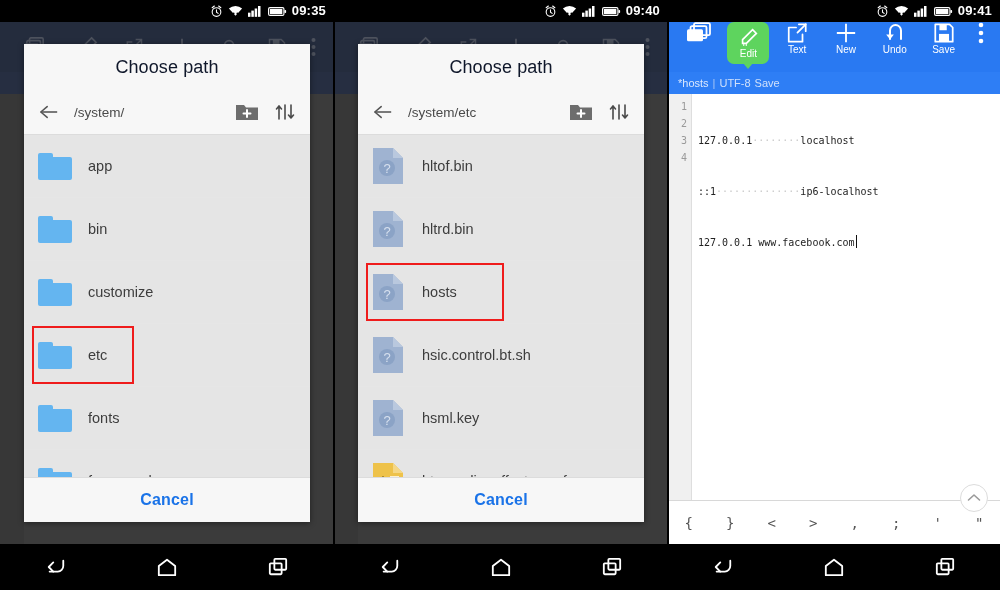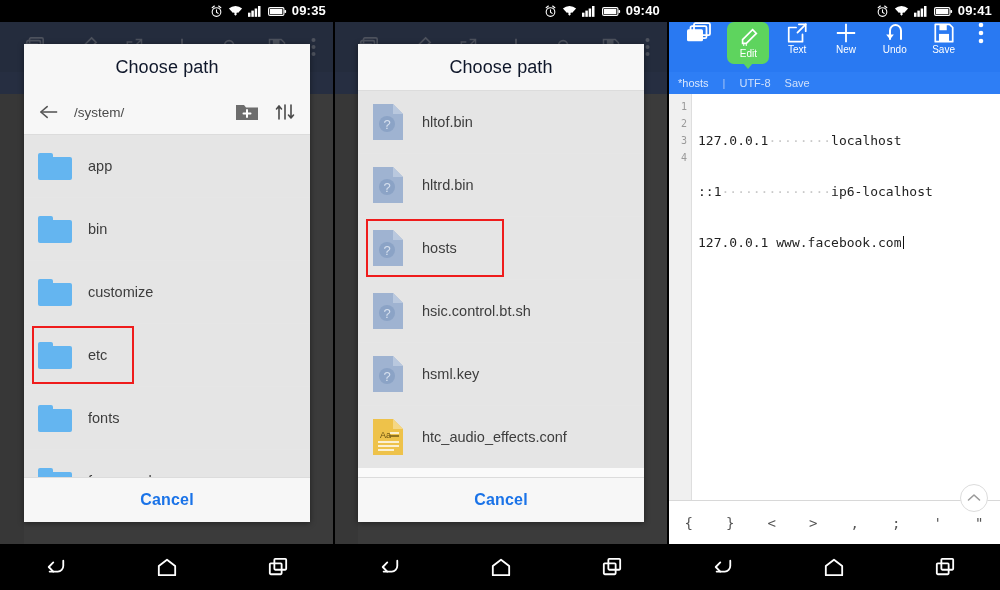--- a/index.html
+++ b/index.html
@@ -109,34 +109,34 @@
   }
   .edit-badge .tip {
     position:absolute; bottom:-5px; left:50%; margin-left:-5px;
     width:0;height:0; border-left:5px solid transparent; border-right:5px solid transparent;
     border-top:6px solid #5ed45e;
   }
   .edit-badge .tb3-lbl { color:#fff; font-size:10px; }
 
   .subbar3 {
     height:22px; background:#2e7ef5; display:flex; align-items:center;
-    padding-left:10px; gap:14px; font-size:11px; color:#cfe0fb;
+    padding-left:10px; gap:4px; font-size:11px; color:#cfe0fb;
   }
   .subbar3 .fname { color:#dbe8fd; }
   .subbar3 .sep { color:#a8c6f5; }
 
   .edit-area { position:absolute; top:94px; left:0; right:0; bottom:90px; background:#fff; display:flex; }
   .gutter {
     width:24px; background:#f0f0f0; border-right:1px solid #dedede;
     font-family:"DejaVu Sans Mono", monospace; font-size:10px; color:#9a9a9a;
     padding-top:4px; text-align:right; padding-right:4px; line-height:17px;
   }
   .code {
     flex:1; position:relative; padding-top:4px; padding-left:6px;
-    font-family:"DejaVu Sans Mono", monospace; font-size:13px; color:#222; line-height:17px;
+    font-family:"DejaVu Sans Mono", monospace; font-size:10px; color:#222; line-height:17px;
     white-space:pre;
   }
   .codeline { position:relative; display:block; height:17px; }
   .codeline .dots { color:#c9c9c9; }
   .caret { display:inline-block; width:1px; height:13px; background:#111; vertical-align:-2px; margin-left:1px;}
 
   .symbar {
     position:absolute; left:0; right:0; bottom:46px; height:44px; background:#fff;
     border-top:1px solid #d8d8d8; display:flex; align-items:center;
   }
@@ -423,20 +423,42 @@
       </div>
       <div class="subbar-dim"></div>
       <div class="editor-dim">
         <div class="gutter-dim"></div>
       </div>
     </div>
     <div class="scrim"></div>
 
     <div class="dialog">
       <div class="dlg-title">Choose path</div>
+      <div class="dlg-path">
+        <span class="path-back">
+          <svg width="20" height="16" viewBox="0 0 22 16">
+              <path d="M9 2L2 8l7 6" stroke="#555" stroke-width="1.7" fill="none" stroke-linecap="round" stroke-linejoin="round"></path>
+              <path d="M2 8h18" stroke="#555" stroke-width="1.7"></path>
+            </svg>
+        </span>
+        <span class="path-text">/system/etc</span>
+        <span class="path-newfolder">
+          <svg width="24" height="20" viewBox="0 0 24 20">
+              <path d="M1 3h8l2 2.5h12V18H1z" fill="#6d6d6d"></path>
+              <path d="M12 8v7M8.5 11.5h7" stroke="#fff" stroke-width="2" stroke-linecap="round"></path>
+            </svg>
+        </span>
+        <span class="path-sort">
+          <svg width="20" height="18" viewBox="0 0 20 18">
+              <path d="M4 16V3M4 3L1.5 6M4 3l2.5 3" stroke="#4a4a4a" stroke-width="1.6" fill="none" stroke-linecap="round"></path>
+              <path d="M10 2v14" stroke="#4a4a4a" stroke-width="1.6" stroke-linecap="round"></path>
+              <path d="M16 2v13M16 15l-2.5-3M16 15l2.5-3" stroke="#4a4a4a" stroke-width="1.6" fill="none" stroke-linecap="round"></path>
+            </svg>
+        </span>
+      </div>
       <div class="dlg-list">
         <div class="row">
           <span class="fileicon">
             <svg width="32" height="38" viewBox="0 0 32 38">
                 <path d="M1 1h20l10 10v26H1z" fill="#9fb3d1"></path>
                 <path d="M21 1l10 10H21z" fill="#b9c8de"></path>
                 <circle cx="15" cy="21" r="8" fill="#8ba3c6"></circle>
                 <text x="15" y="26" font-family="Liberation Sans, sans-serif" font-size="13" fill="#d6e0ee" text-anchor="middle">?</text>
               </svg>
           </span>

